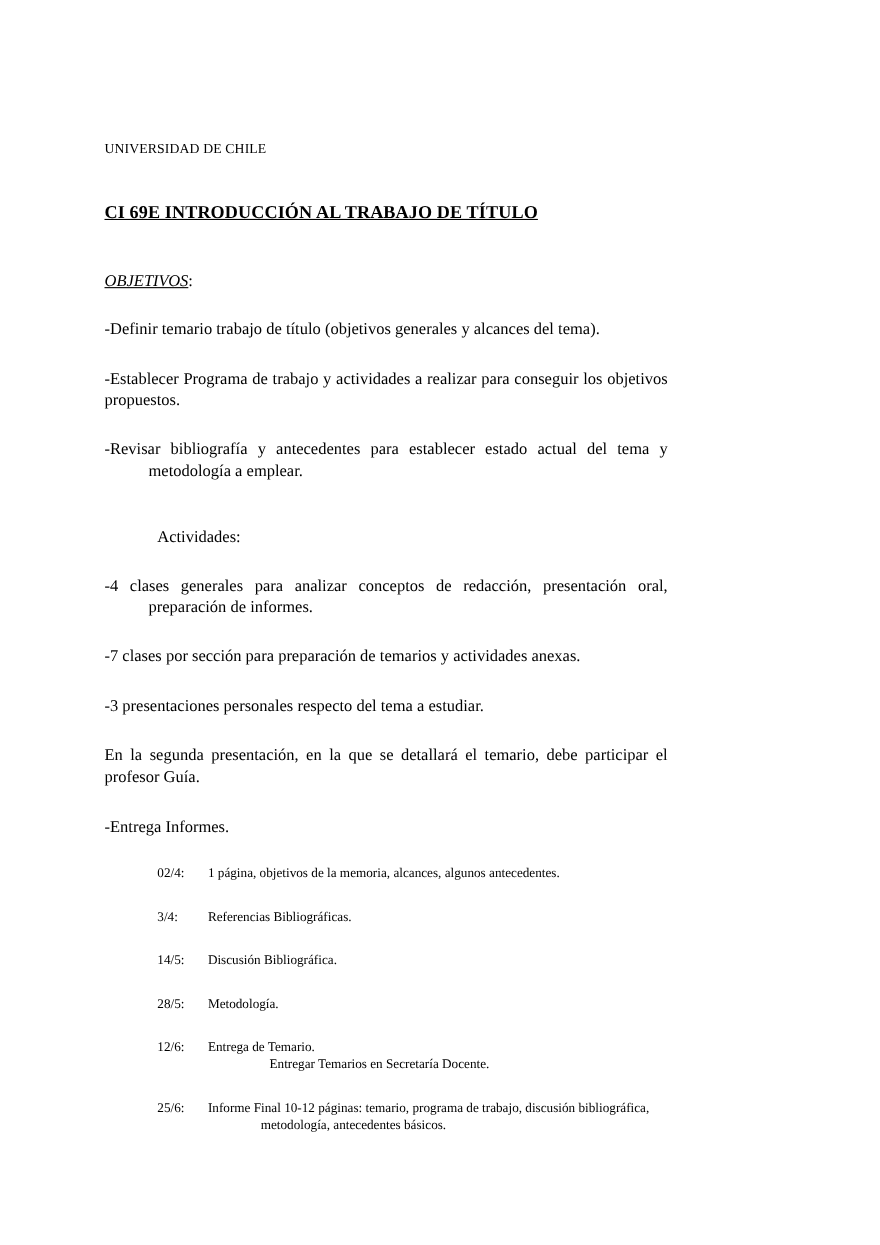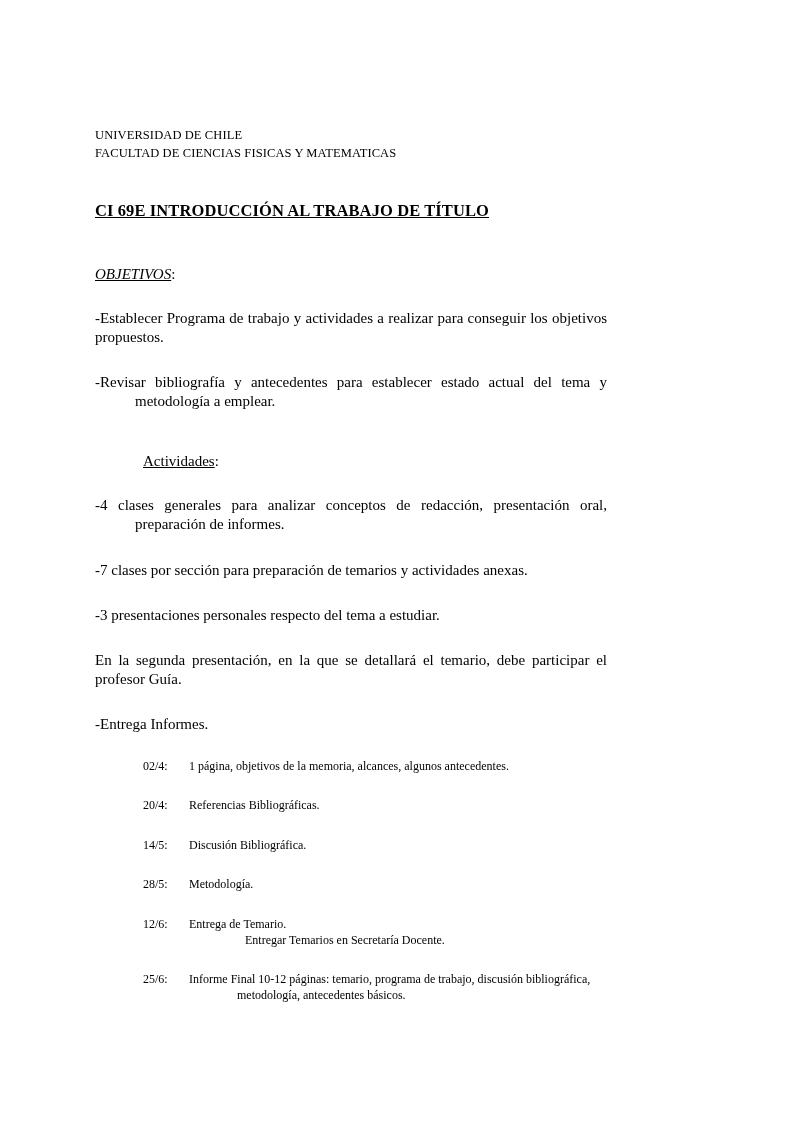--- a/index.html
+++ b/index.html
@@ -69,21 +69,20 @@
   p.body-line.hang-sm {
     padding-left: 40px;
     text-indent: -40px;
   }
   .subsection {
     font-size: 15px;
     margin-top: 42px;
     margin-left: 48px;
   }
   .subsection .u {
-    text-decoration: underline;
   }
   .deliverables {
     margin-top: 20px;
     margin-left: 48px;
   }
   .deliv-row {
     display: flex;
     font-size: 12px;
     margin-top: 24px;
     line-height: 1.3;
@@ -105,47 +104,47 @@
     text-indent: -48px;
   }
 </style>
 </head>
 <body>
 
 <div class="page">
 
   <div class="letterhead">
     <div class="line">UNIVERSIDAD DE CHILE</div>
-    <div class="line">FACULTAD DE CIENCIAS FISICAS Y MATEMATICAS</div>
   </div>
 
   <h1 class="doc-title">CI 69E INTRODUCCIÓN AL TRABAJO DE TÍTULO</h1>
 
   <div class="section-label"><span class="u">OBJETIVOS</span><span>:</span></div>
 
+  <p class="body-line">-Definir temario trabajo de título (objetivos generales y alcances del tema).</p>
   <p class="body-line">-Establecer Programa de trabajo y actividades a realizar para conseguir los objetivos propuestos.</p>
   <p class="body-line hang-sm">-Revisar bibliografía y antecedentes para establecer estado actual del tema y metodología a emplear.</p>
 
   <div class="subsection"><span class="u">Actividades</span><span>:</span></div>
 
   <p class="body-line hang-sm">-4 clases generales para analizar conceptos de redacción, presentación oral, preparación de informes.</p>
   <p class="body-line">-7 clases por sección para preparación de temarios y actividades anexas.</p>
   <p class="body-line">-3 presentaciones personales respecto del tema a estudiar.</p>
   <p class="body-line">En la segunda presentación, en la que se detallará el temario, debe participar el profesor Guía.</p>
   <p class="body-line">-Entrega Informes.</p>
 
   <div class="deliverables">
 
     <div class="deliv-row">
       <span class="deliv-date">02/4:</span>
       <span class="deliv-text">1 página, objetivos de la memoria, alcances, algunos antecedentes.</span>
     </div>
 
     <div class="deliv-row">
-      <span class="deliv-date">20/4:</span>
+      <span class="deliv-date">3/4:</span>
       <span class="deliv-text">Referencias Bibliográficas.</span>
     </div>
 
     <div class="deliv-row">
       <span class="deliv-date">14/5:</span>
       <span class="deliv-text">Discusión Bibliográfica.</span>
     </div>
 
     <div class="deliv-row">
       <span class="deliv-date">28/5:</span>

